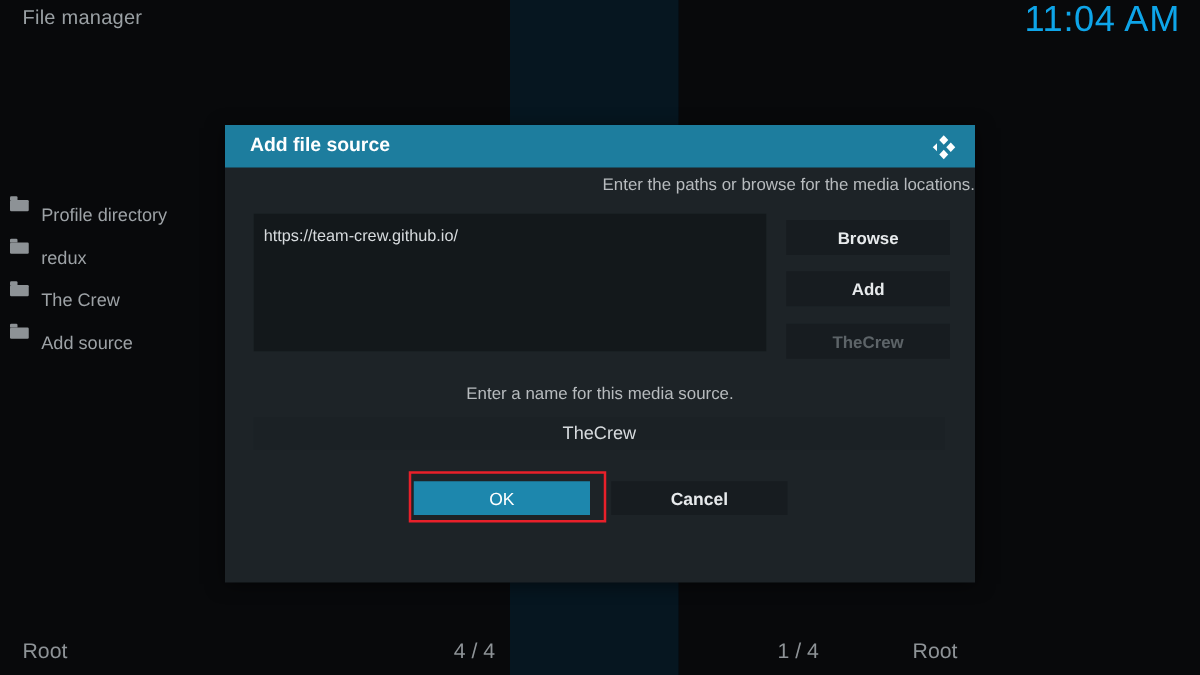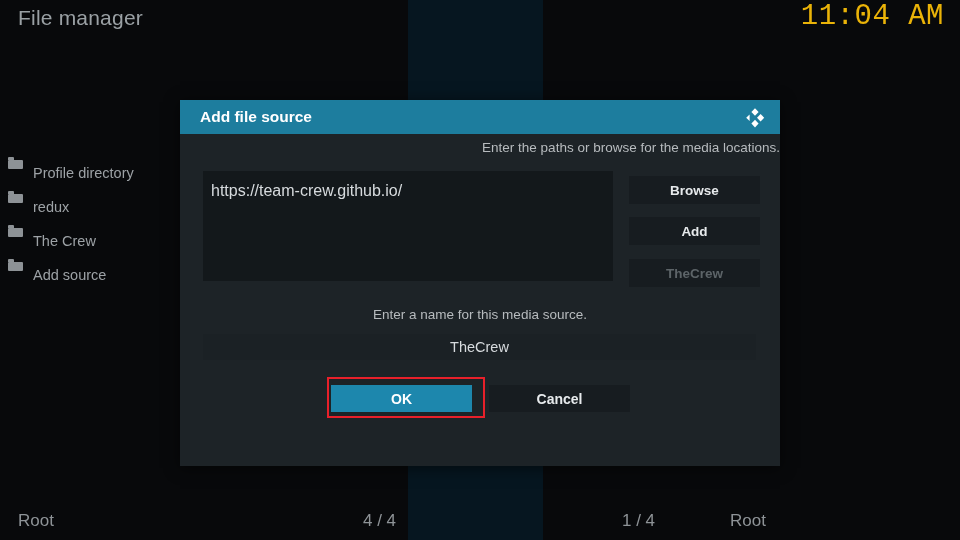--- a/index.html
+++ b/index.html
@@ -44,31 +44,30 @@
   
   #top-bar {
     position: absolute;
     left: 0; top: 0;
     width: 960px; height: 44px;
     z-index: 5;
   }
   #window-title {
     position: absolute;
     left: 18px; top: 6px;
-    font-size: 21px;
+    font-size: 16px;
     color: #9aa0a4;
     letter-spacing: .2px;
   }
   #clock {
     position: absolute;
     right: 16px; top: 0px;
     font-size: 29px;
-    color: #eab308;
+    color: #0ea5e9;
     letter-spacing: .5px;
-    font-family: Liberation Mono, monospace;
   }
 
   
   #sidebar {
     position: absolute;
     left: 0; top: 146px;
     width: 200px;
     z-index: 4;
   }
   .sidebar-item {
@@ -155,21 +154,21 @@
     font-size: 13.5px;
     color: #b7bbbe;
   }
 
   #path-input {
     position: absolute;
     left: 23px; top: 71px;
     width: 410px; height: 110px;
     background: #13181b;
     color: #d7dbde;
-    font-size: 16px;
+    font-size: 13px;
     padding: 10px 0 0 8px;
     box-sizing: border-box;
     line-height: 1.3;
   }
 
   .side-btn {
     position: absolute;
     left: 449px;
     width: 131px; height: 28px;
     background: #171c20;
@@ -205,21 +204,21 @@
     justify-content: center;
   }
 
   #ok-button {
     position: absolute;
     left: 151px; top: 285px;
     width: 141px; height: 27px;
     background: #1d87ad;
     color: #ffffff;
     font-size: 14px;
-    font-weight: bold;
+    font-weight: normal;
     display: flex;
     align-items: center;
     justify-content: center;
   }
   #cancel-button {
     position: absolute;
     left: 309px; top: 285px;
     width: 141px; height: 27px;
     background: #171c20;
     color: #e7eaec;

